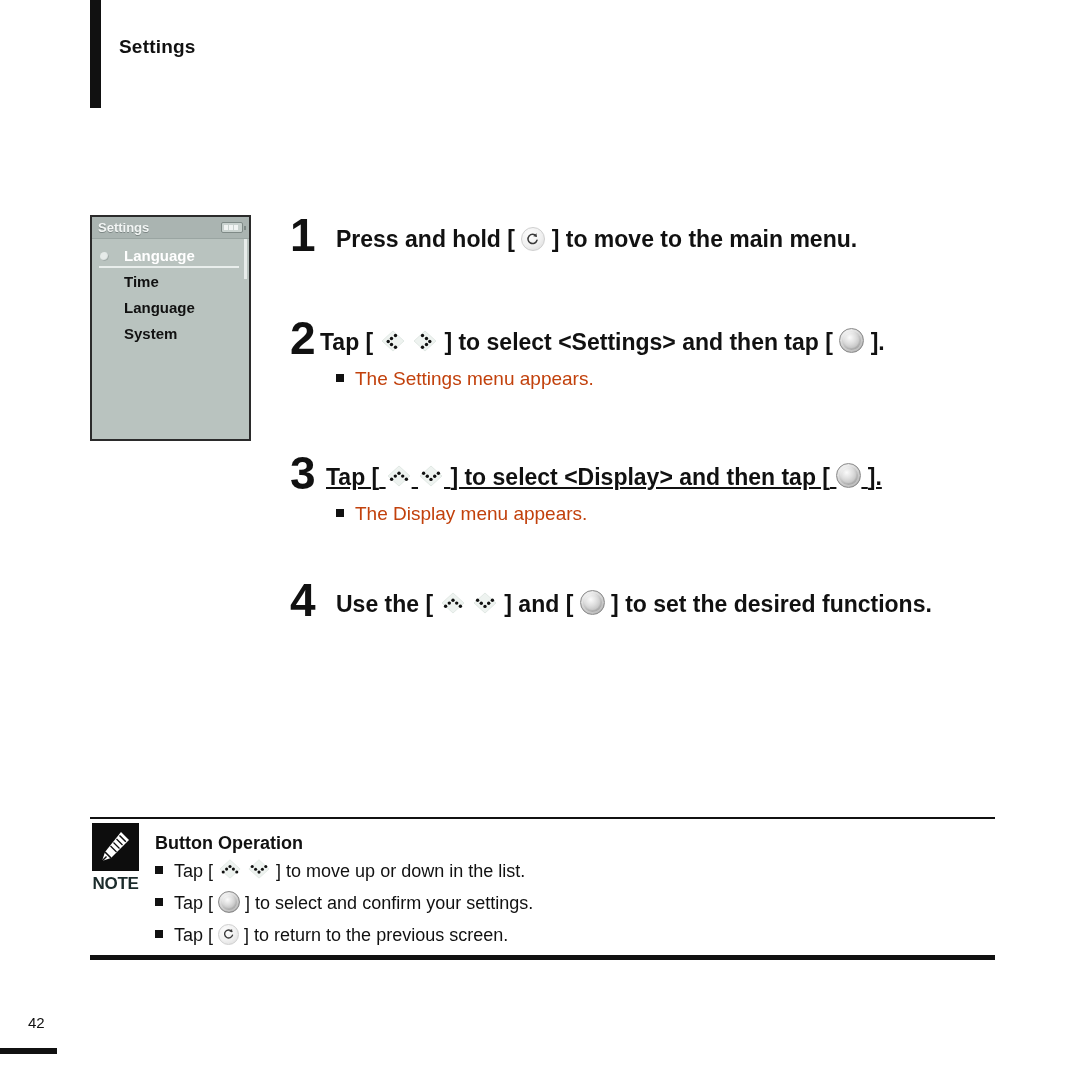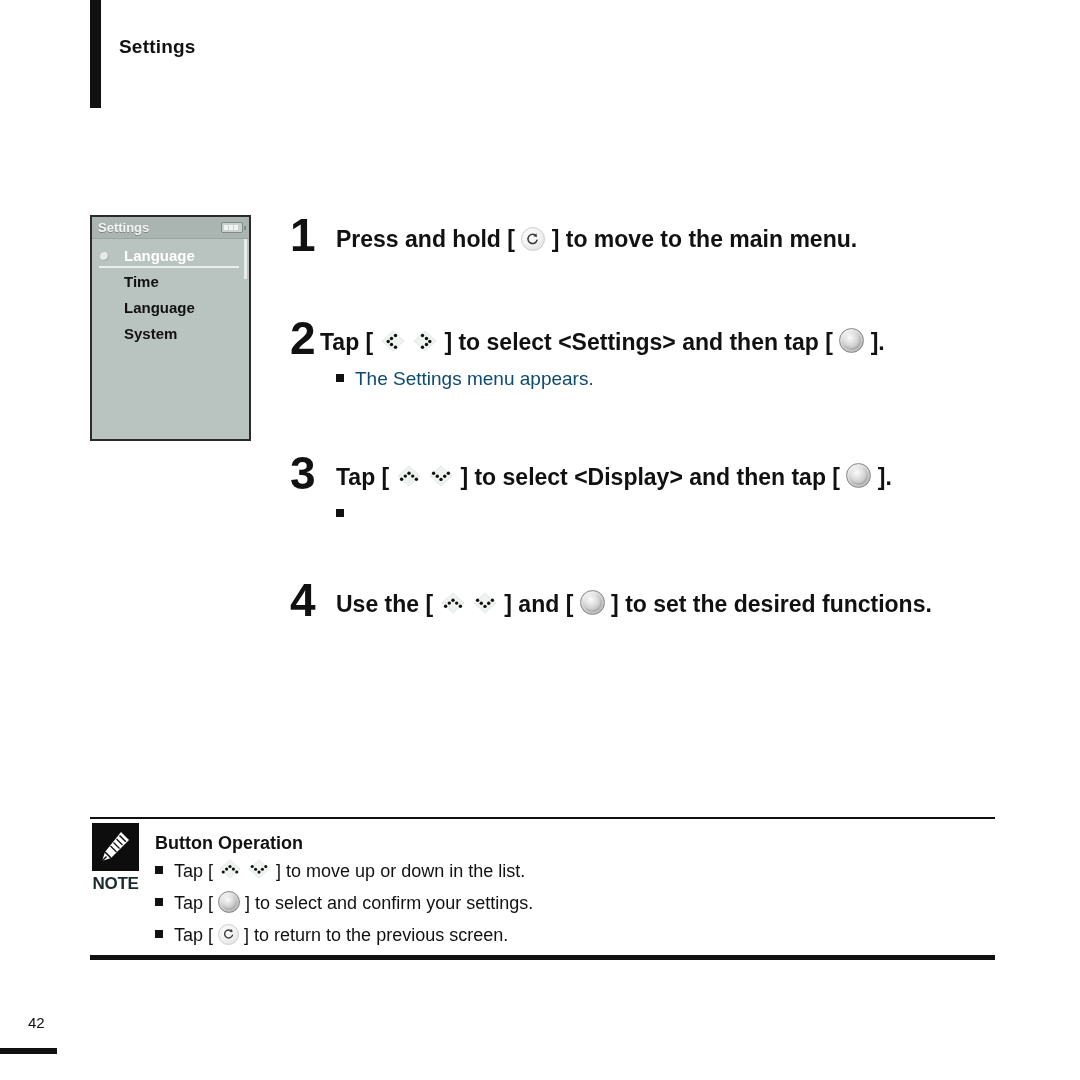--- a/index.html
+++ b/index.html
@@ -79,21 +79,21 @@
   
   .step{position:absolute;}
   .step-num{
     position:absolute;font-size:46px;font-weight:bold;color:#111;line-height:1;
     font-family:"Liberation Sans", sans-serif;
   }
   .step-text{
     position:absolute;font-size:23px;font-weight:bold;color:#111;white-space:nowrap;
   }
   .step-sub{
-    position:absolute;font-size:19px;color:#0c4a6e;white-space:nowrap;
+    position:absolute;font-size:19px;color:#c2410c;white-space:nowrap;
   }
   .sqbullet{
     display:inline-block;width:8px;height:8px;background:#111;
     vertical-align:middle;margin-right:11px;position:relative;top:-2px;
   }
 
   
   .ico{display:inline-block;vertical-align:middle;position:relative;}
 
   .ico-return{
@@ -218,21 +218,21 @@
       <span class="ico ico-select"></span>
       <span>].</span>
     </span>
     <span class="step-sub" style="left:336px;top:368px;">
       <span class="sqbullet"></span><span>The Settings menu appears.</span>
     </span>
   </div>
 
   <div class="step">
     <span class="step-num" style="left:290px;top:450px;">3</span>
-    <span class="step-text" style="left:336px;top:464px;">
+    <span class="step-text" style="left:326px;top:464px;text-decoration:underline;">
       <span>Tap [</span>
       <span class="ico ico-chev">
         <svg width="26" height="24" viewBox="0 0 26 24">
           <polygon points="13,2 24,12 13,22 2,12" fill="#eef3f0" stroke="#e2e9e5" stroke-width="1"></polygon>
           <circle cx="5.6" cy="15.3" r="1.7" fill="#111"></circle>
           <circle cx="9.3" cy="12.1" r="1.7" fill="#111"></circle>
           <circle cx="13" cy="9.2" r="1.7" fill="#111"></circle>
           <circle cx="16.7" cy="12.1" r="1.7" fill="#111"></circle>
           <circle cx="20.4" cy="15.3" r="1.7" fill="#111"></circle>
         </svg>
@@ -245,21 +245,21 @@
           <circle cx="13" cy="15.4" r="1.7" fill="#111"></circle>
           <circle cx="16.7" cy="12.3" r="1.7" fill="#111"></circle>
           <circle cx="20.4" cy="9.2" r="1.7" fill="#111"></circle>
         </svg>
       </span>
       <span>] to select &lt;Display&gt; and then tap [</span>
       <span class="ico ico-select"></span>
       <span>].</span>
     </span>
     <span class="step-sub" style="left:336px;top:503px;">
-      <span class="sqbullet"></span>
+      <span class="sqbullet"></span><span>The Display menu appears.</span>
     </span>
   </div>
 
   <div class="step">
     <span class="step-num" style="left:290px;top:577px;">4</span>
     <span class="step-text" style="left:336px;top:591px;">
       <span>Use the [</span>
       <span class="ico ico-chev">
         <svg width="26" height="24" viewBox="0 0 26 24">
           <polygon points="13,2 24,12 13,22 2,12" fill="#eef3f0" stroke="#e2e9e5" stroke-width="1"></polygon>

